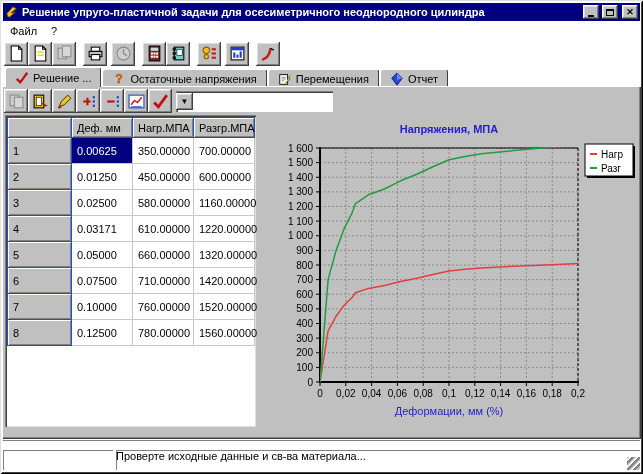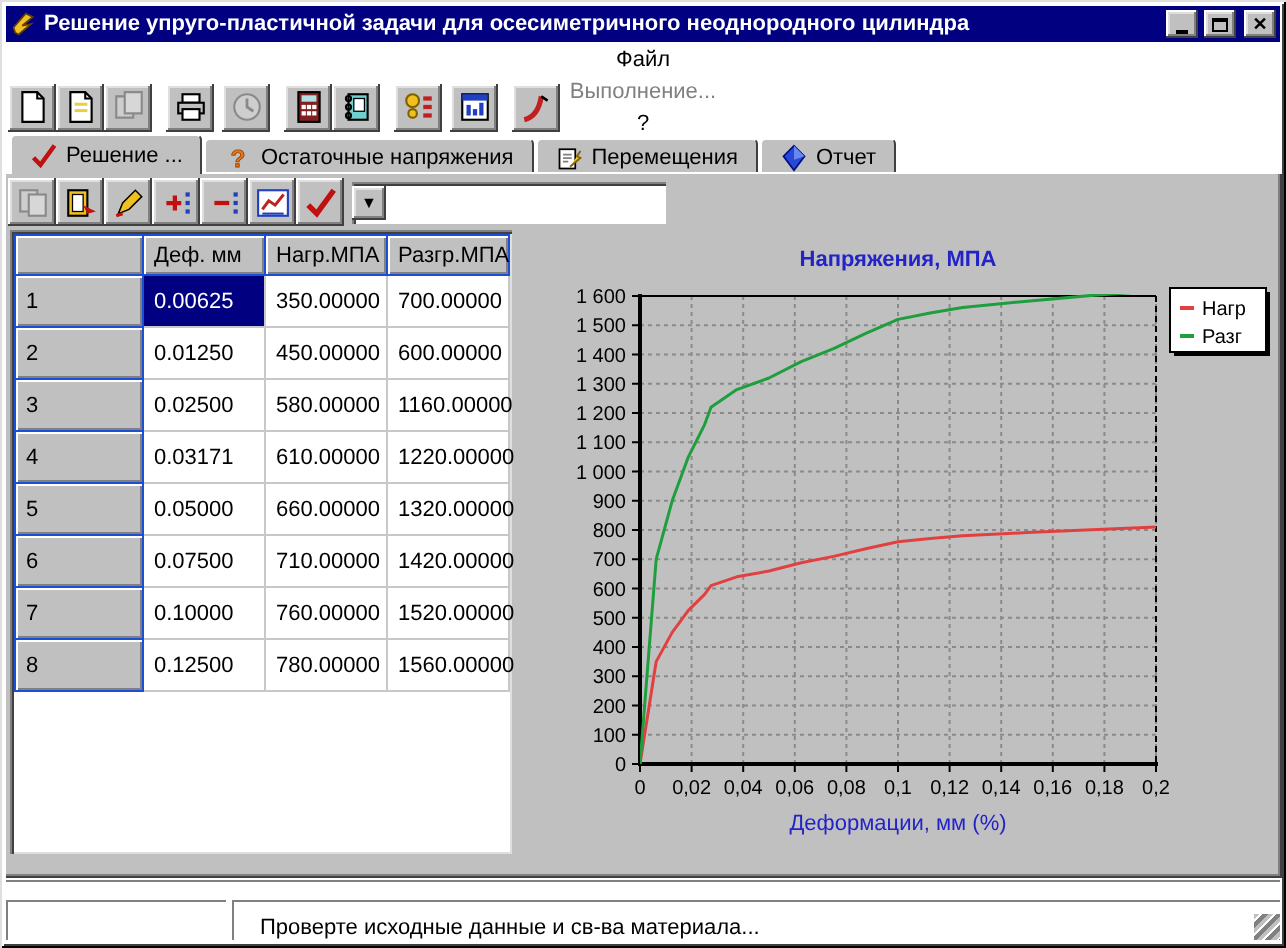--- a/index.html
+++ b/index.html
@@ -11,21 +11,21 @@
   .titlebar{position:absolute;left:3px;top:3px;right:3px;height:18px;background:#000080;
     display:flex;align-items:center;padding:0 2px;gap:3px;}
   .titlebar .title{flex:1;color:#fff;font-size:11px;font-weight:bold;white-space:nowrap;overflow:hidden;}
   .tb-btn{width:16px;height:14px;background:#c0c0c0;display:flex;align-items:center;justify-content:center;
     box-shadow:inset -1px -1px 0 #404040, inset 1px 1px 0 #fff, inset -2px -2px 0 #808080, inset 2px 2px 0 #dfdfdf;
     font-size:9px;font-weight:bold;color:#000;}
   .tb-btn.close{margin-left:1px;}
   .glyph-min{display:block;width:6px;height:2px;background:#000;margin-top:7px;}
   .glyph-max{display:block;width:8px;height:7px;border:1px solid #000;border-top-width:2px;}
   
-  .menubar{position:absolute;left:3px;top:22px;right:3px;height:17px;display:flex;align-items:center;font-size:11px;flex-direction:column;}
+  .menubar{position:absolute;left:3px;top:22px;right:3px;height:17px;display:flex;align-items:center;font-size:11px;}
   .menu-item{padding:2px 7px;color:#000;}
   .menu-item.disabled{color:#808080;text-shadow:1px 1px 0 #fff;}
   
   .toolbar{position:absolute;left:3px;top:40px;right:3px;height:27px;display:flex;align-items:center;padding-left:1px;}
   .tool-btn{width:24px;height:24px;background:#c0c0c0;display:flex;align-items:center;justify-content:center;
     box-shadow:inset -1px -1px 0 #404040, inset 1px 1px 0 #fff, inset -2px -2px 0 #808080, inset 2px 2px 0 #dfdfdf;}
   .tool-btn svg{width:17px;height:17px;}
   .tool-btn.disabled svg{filter:grayscale(1);opacity:.5;}
   .tsep{width:7px;height:100%;}
   .tsep.small{width:4px;}
@@ -56,22 +56,22 @@
   table.grid thead th{height:20px;}
   table.grid tbody th{height:26px;}
   table.grid td{background:#fff;border:1px solid #c8c8c8;padding:3px 5px;height:26px;}
   table.grid td.sel{background:#000080;color:#fff;}
   
   .chart-panel{position:absolute;left:256px;top:29px;width:378px;height:312px;background:#c0c0c0;}
   .chart-panel svg{display:block;}
   svg text{font-family:"Liberation Sans",sans-serif;}
   
   .statusbar{position:absolute;left:3px;bottom:4px;right:3px;height:23px;display:flex;gap:3px;align-items:stretch;padding-top:3px;}
-  .status-field{box-shadow:inset 1px 1px 0 #808080, inset -1px -1px 0 #fff;display:flex;align-items:flex-end;
-    font-size:11px;padding:0 14px;color:#000;}
+  .status-field{box-shadow:inset 1px 1px 0 #808080, inset -1px -1px 0 #fff;display:flex;align-items:flex-start;
+    font-size:11px;padding:0 0;color:#000;}
   .status-field.small{width:110px;}
   .status-field.main{flex:1;}
   .grip{position:absolute;right:3px;bottom:4px;width:13px;height:13px;
     background:repeating-linear-gradient(135deg,#c0c0c0 0 2px,#fff 2px 3px,#808080 3px 5px);}
   .divider-line{position:absolute;left:3px;top:440px;right:3px;height:2px;box-shadow:inset 0 1px 0 #808080, inset 0 -1px 0 #fff;}
 </style>
 </head>
 <body>
 
 <div class="window">
@@ -87,21 +87,20 @@
     <div class="tb-btn">
         <span class="glyph-max"></span>
       </div>
     <div class="tb-btn close">
         <span>✕</span>
       </div>
   </div>
 
   <div class="menubar">
     <span class="menu-item">Файл</span>
-    <span class="menu-item disabled">Выполнение...</span>
     <span class="menu-item">?</span>
   </div>
 
   <div class="toolbar">
     <div class="tool-btn">
       <svg viewBox="0 0 16 16">
         <path d="M3 1h7l3 3v11H3z" fill="#fff" stroke="#000"></path>
           <path d="M10 1v3h3" fill="none" stroke="#000"></path>
       </svg>
     </div>

